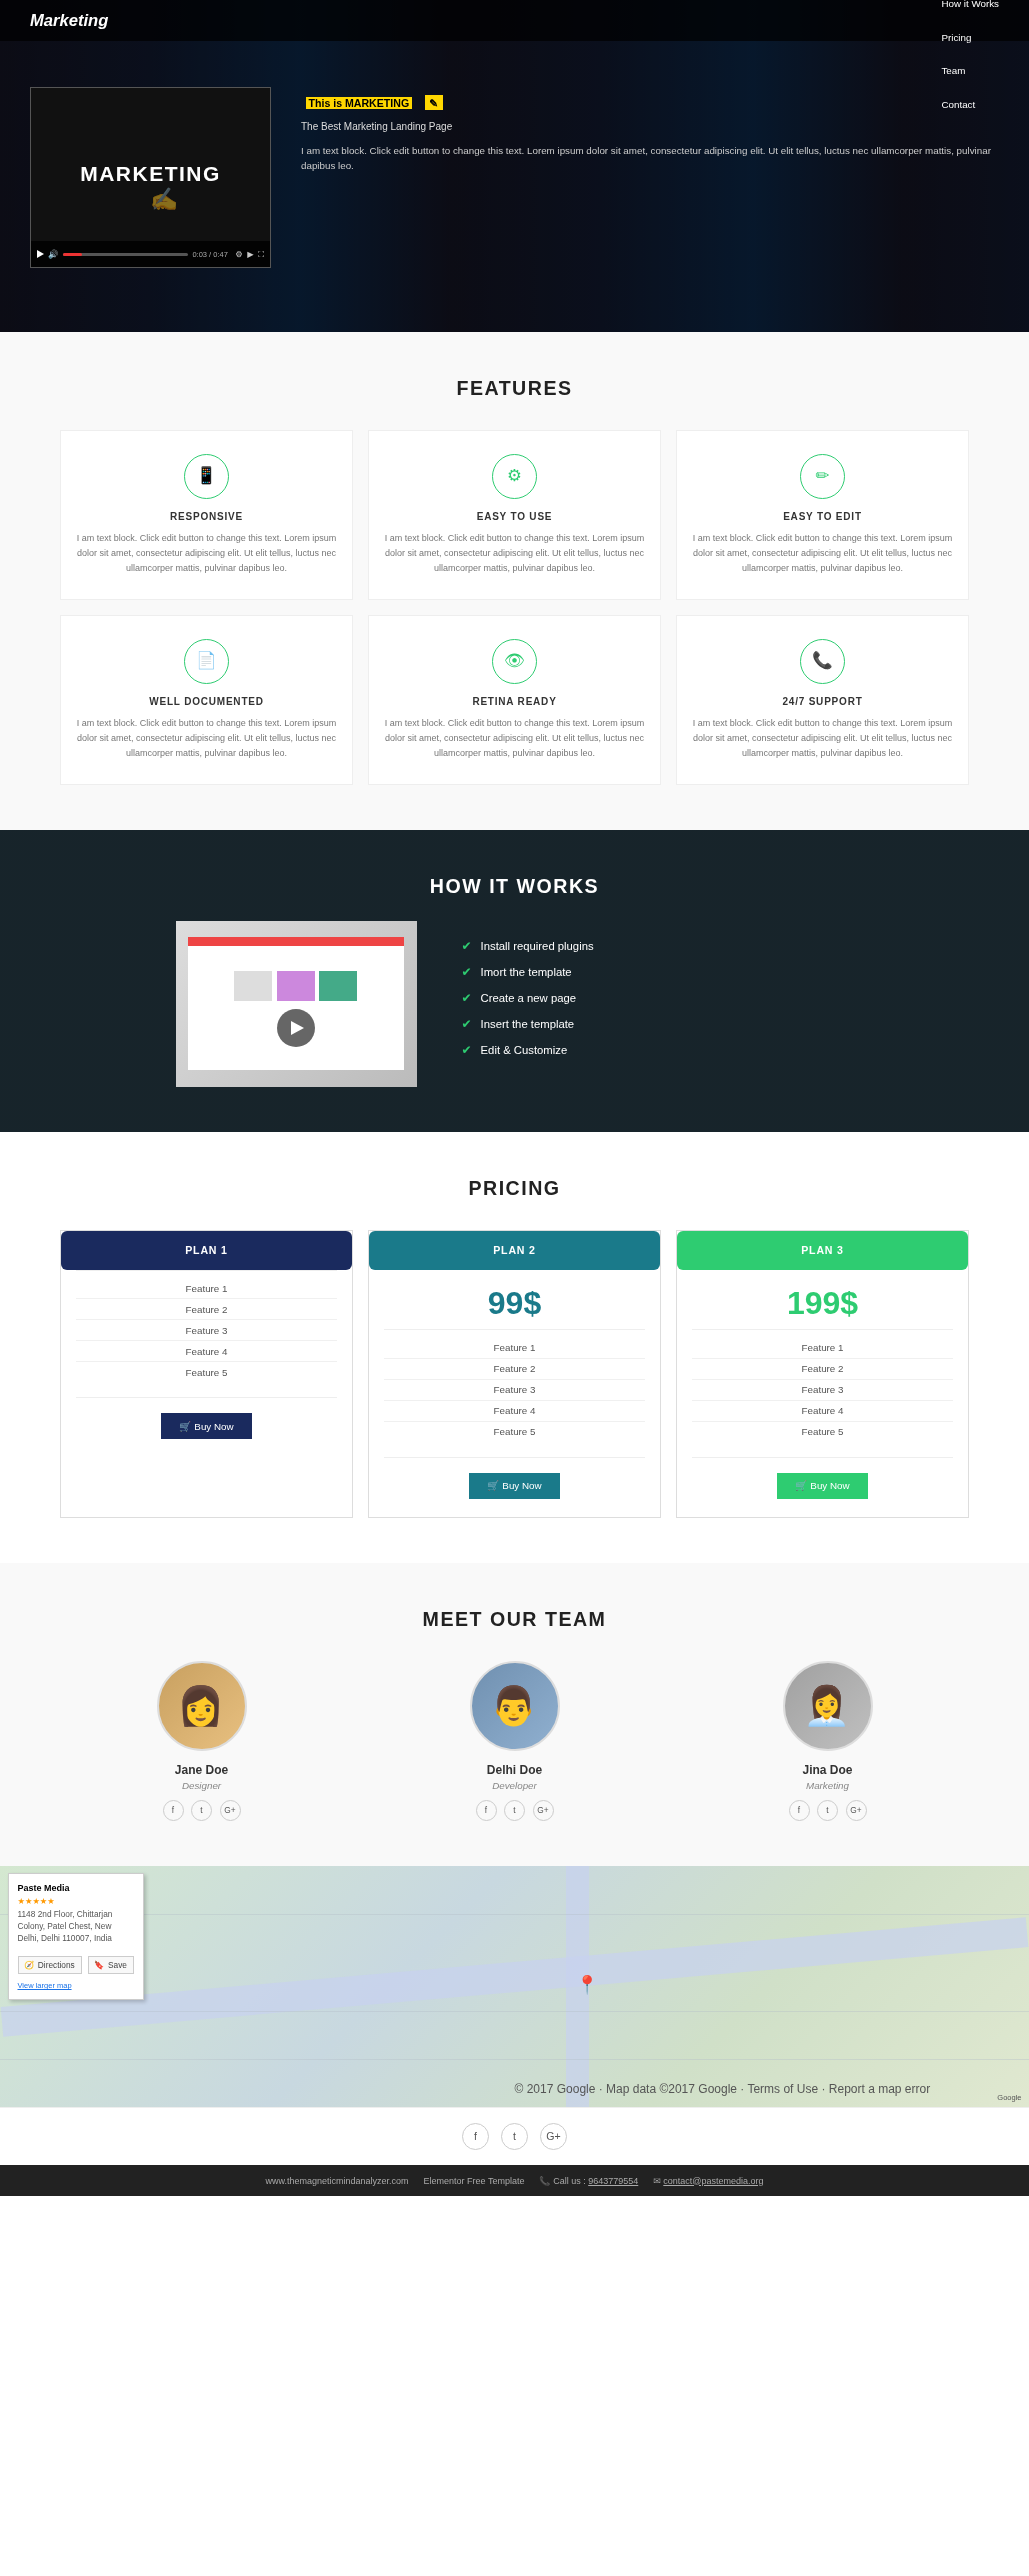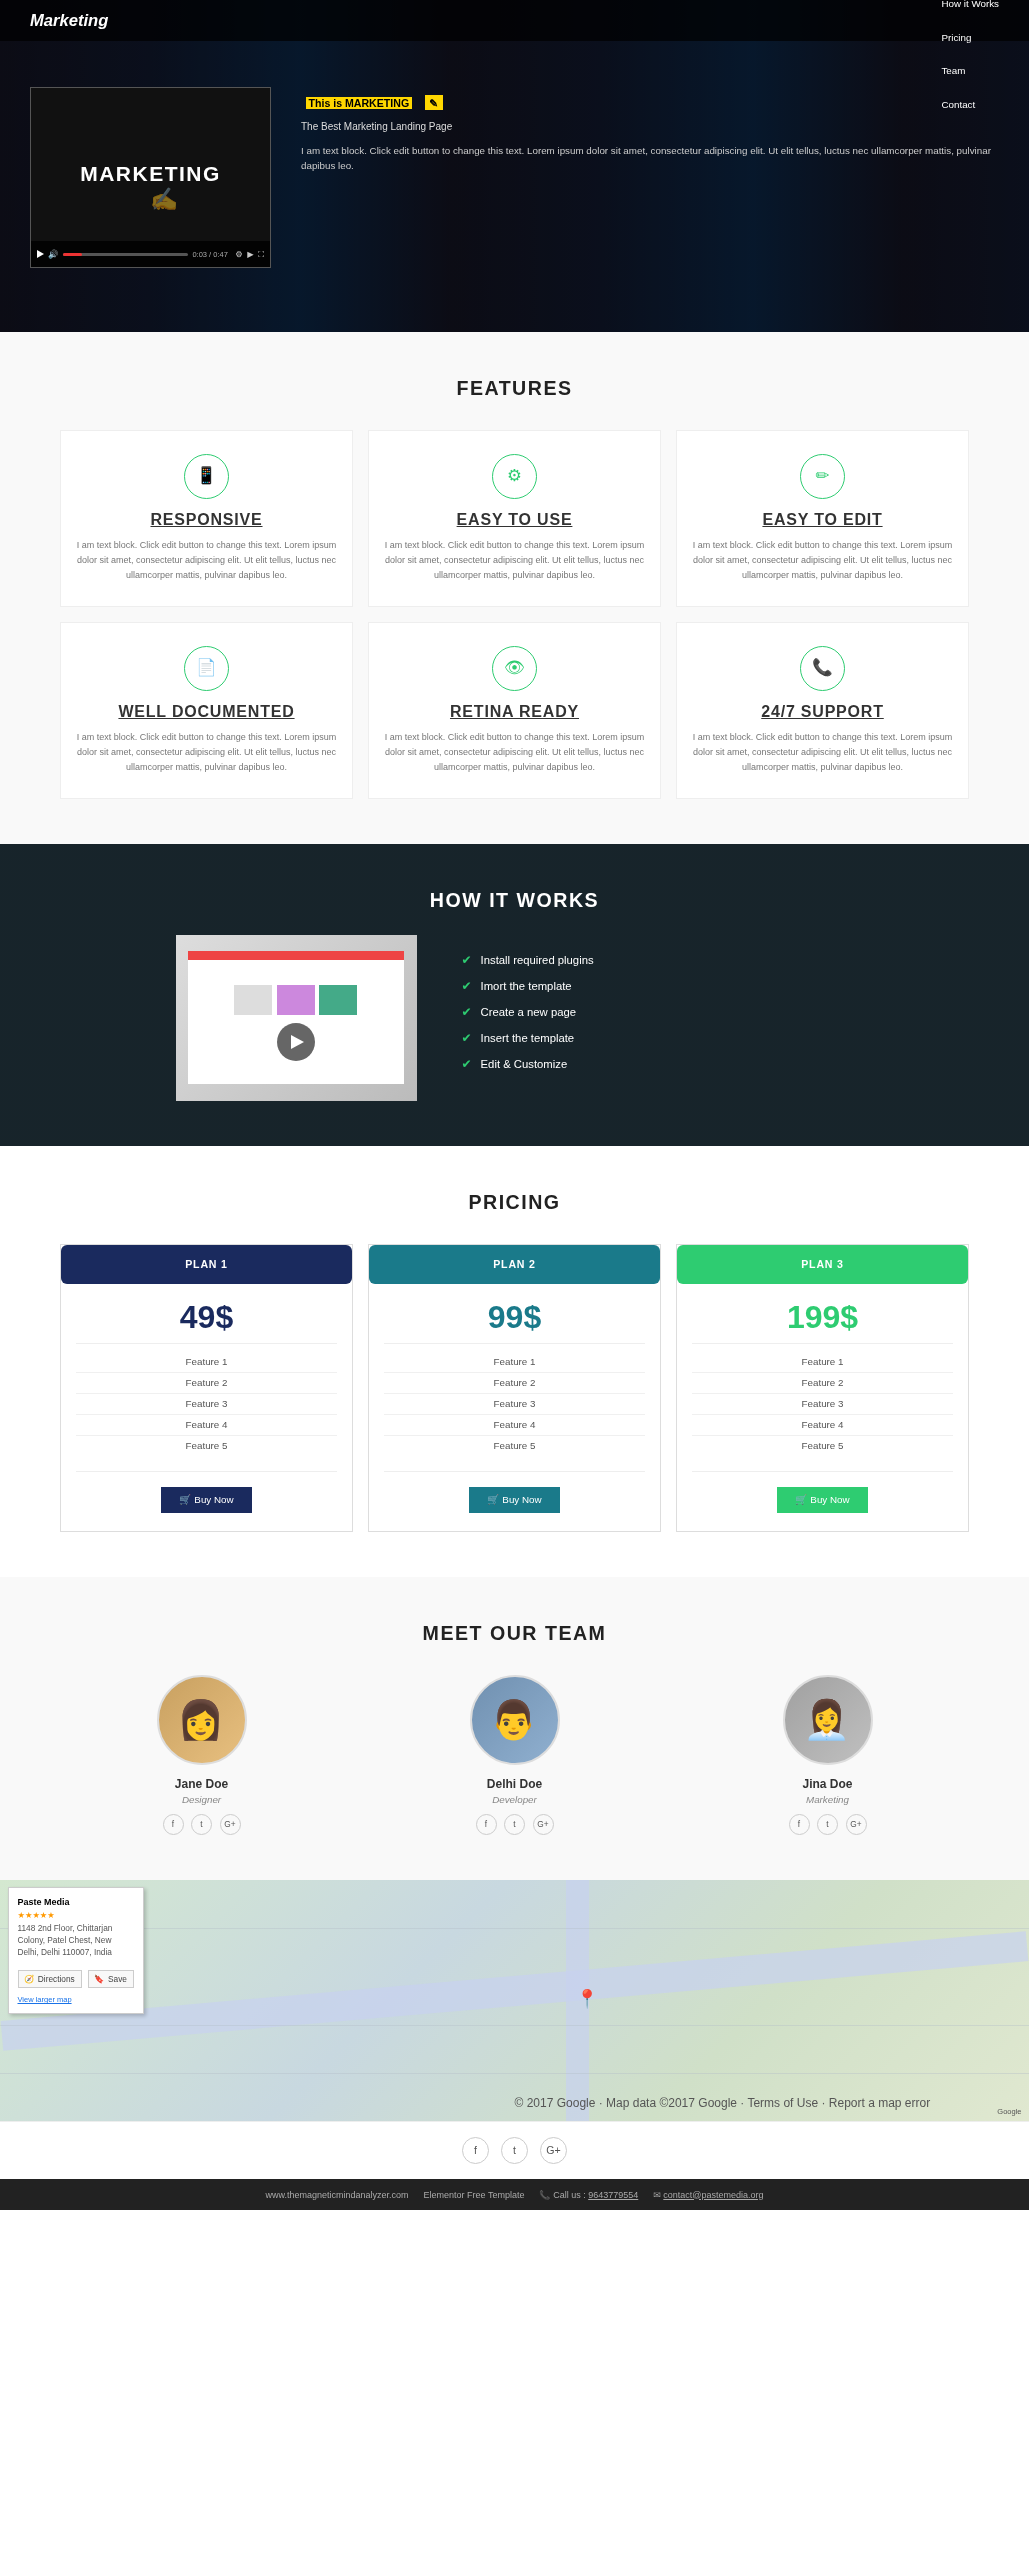--- a/index.html
+++ b/index.html
@@ -147,26 +147,25 @@
       border: 1.5px solid #2ecc71;
       border-radius: 50%;
       display: flex;
       align-items: center;
       justify-content: center;
       margin: 0 auto 12px;
       color: #2ecc71;
       font-size: 16.6px;
     }
     .feature-title {
-      font-size: 16px;
+      font-size: 10px;
       font-weight: bold;
       letter-spacing: 0.8px;
       margin-bottom: 9px;
       color: #333;
-      text-decoration: underline;
     }
     .feature-desc {
       font-size: 9px;
       color: #777;
       line-height: 1.7;
     }
 
     
     .how-section {
       background: linear-gradient(rgba(0,0,0,0.6), rgba(0,0,0,0.6)), #3a5a6a;
@@ -579,21 +578,20 @@
     </div>
   </div>
 </section>
 
 <section class="pricing-section">
   <h2 class="section-title">PRICING</h2>
   <div class="pricing-grid">
 
     <div class="pricing-card">
       <div class="pricing-header plan1-header">PLAN 1</div>
-      <div class="pricing-price plan1-price">49$</div>
       <ul class="pricing-features">
         <li>Feature 1</li>
         <li>Feature 2</li>
         <li>Feature 3</li>
         <li>Feature 4</li>
         <li>Feature 5</li>
       </ul>
       <button class="btn-buy plan1-buy">🛒 Buy Now</button>
     </div>
 

